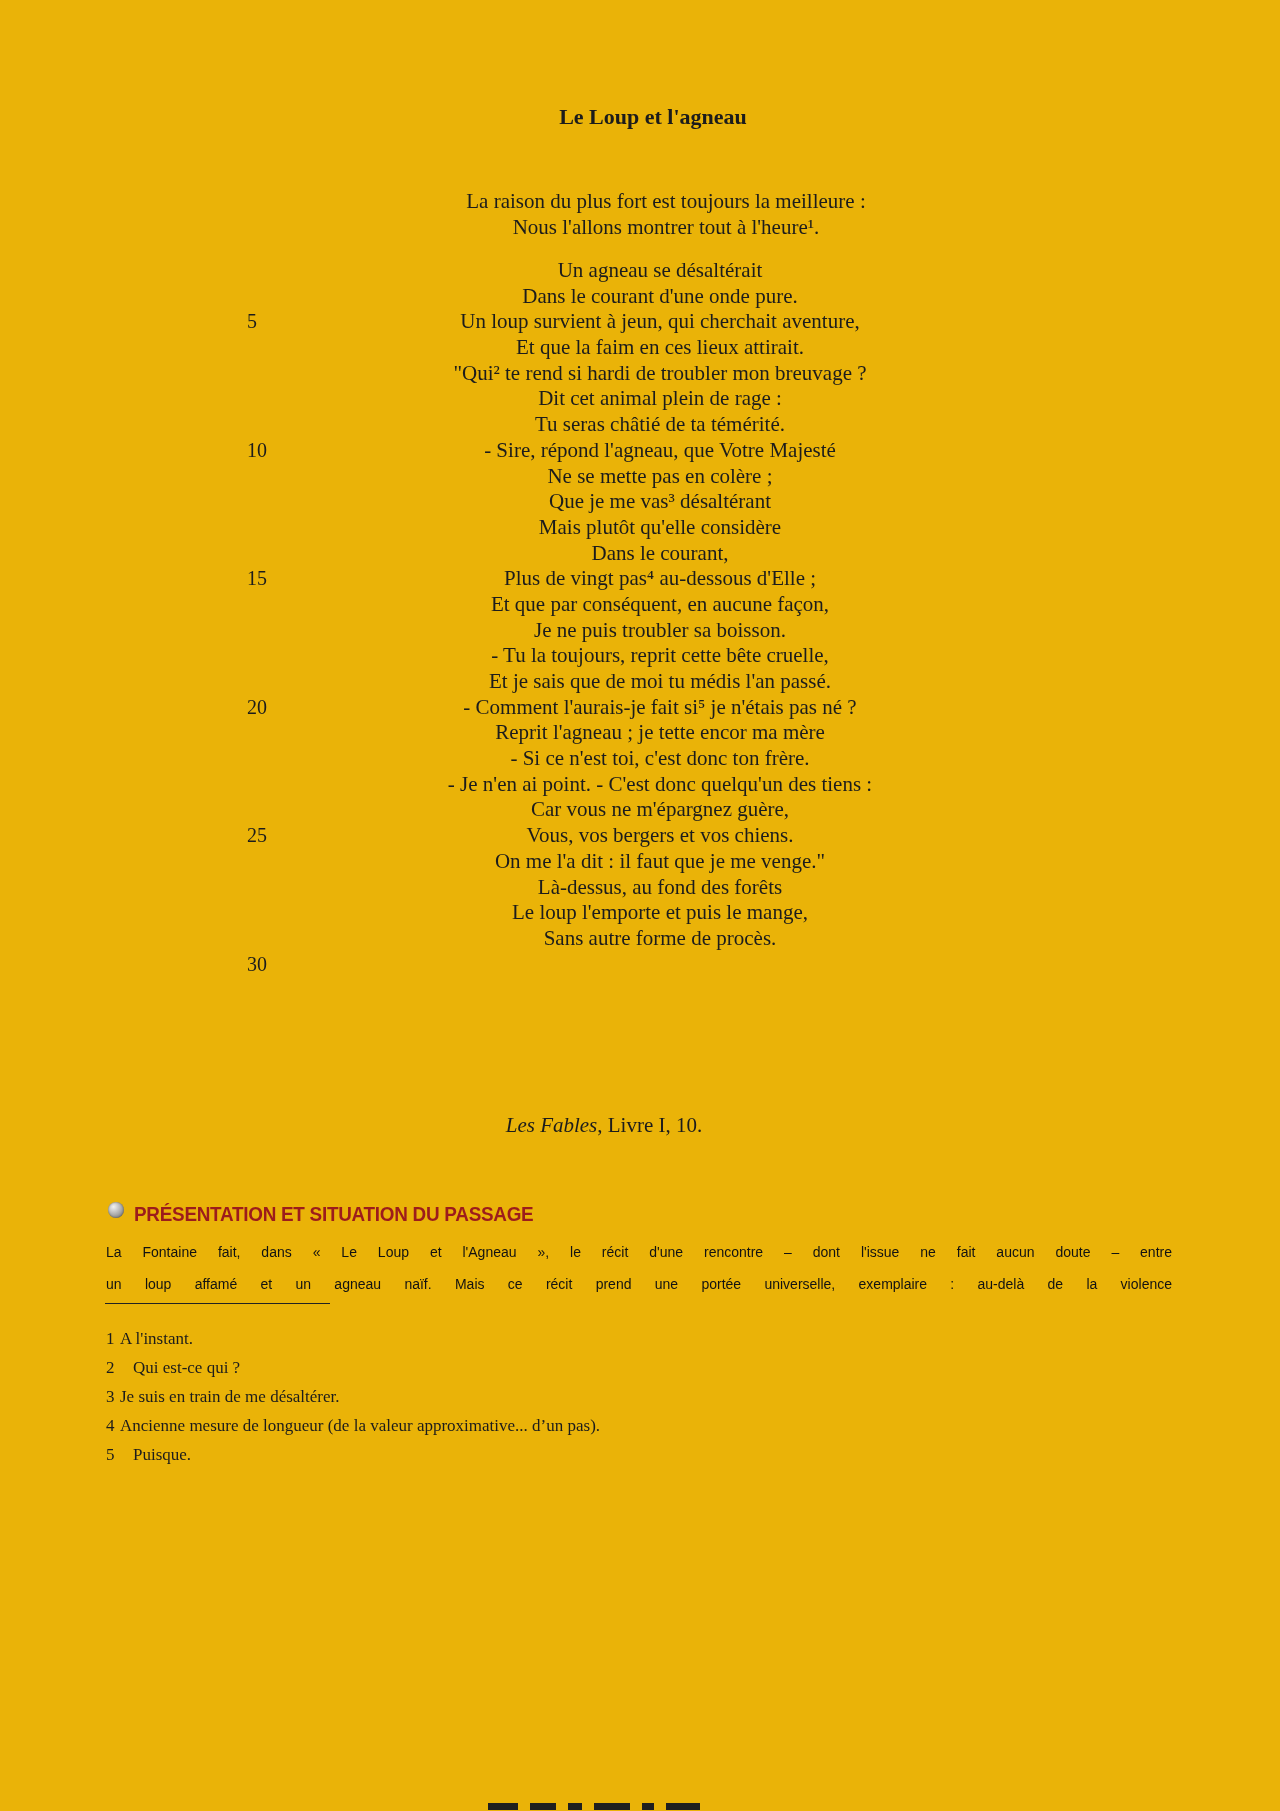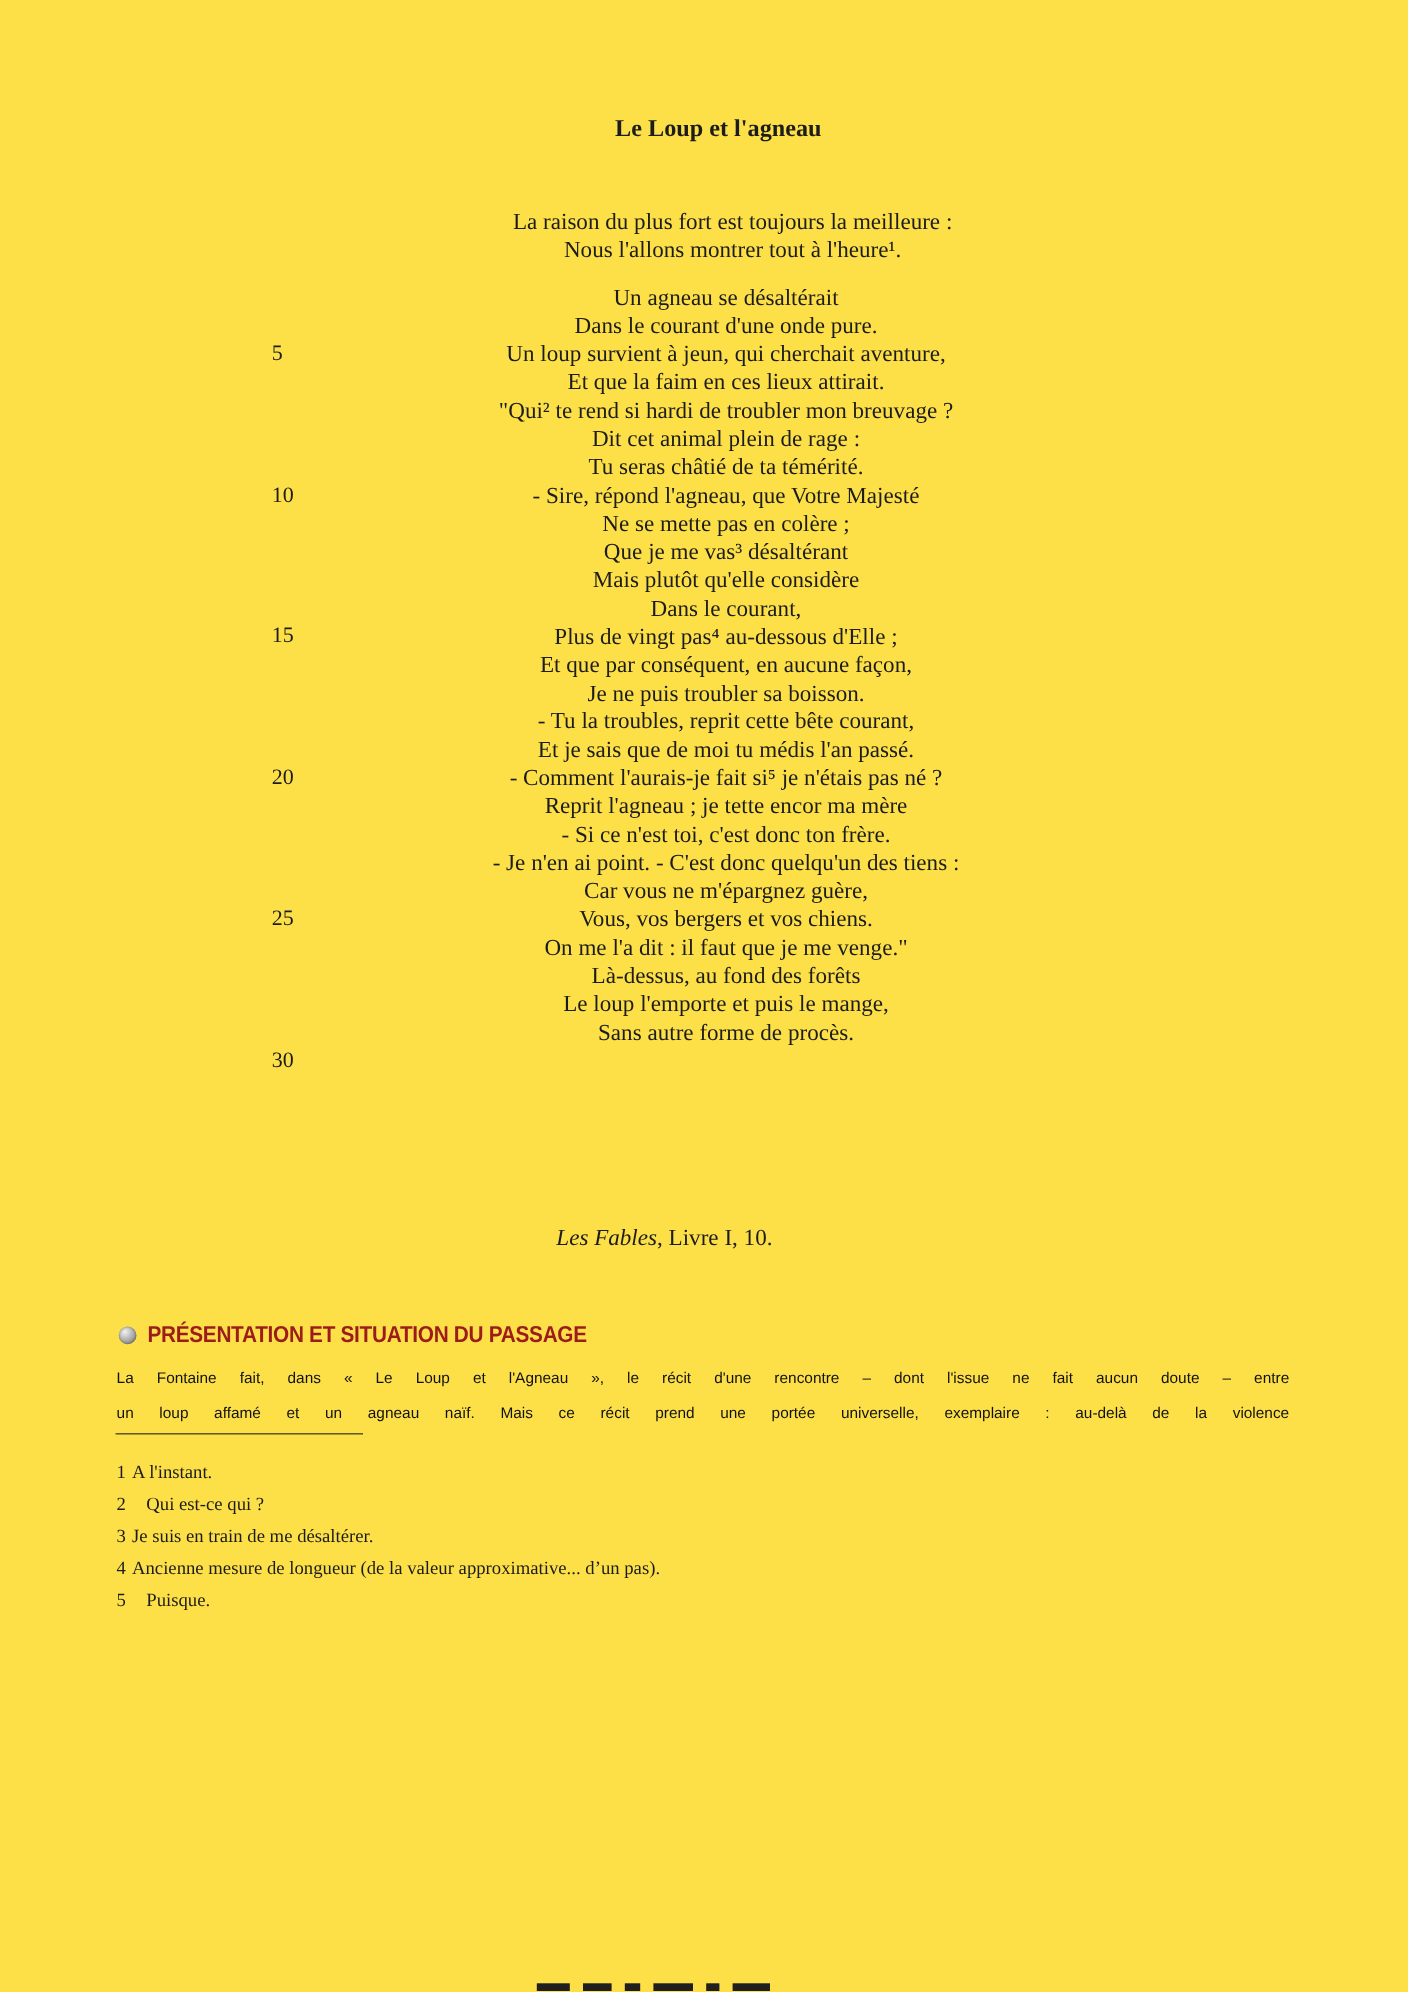--- a/index.html
+++ b/index.html
@@ -6,21 +6,21 @@
   html, body { background: #ffffff; }
   body {
     width: 1280px;
     font-family: "Liberation Serif", "DejaVu Serif", serif;
     color: #1c1c1c;
   }
   .page {
     position: relative;
     width: 1280px;
     height: 1811px;
-    background: #fde047;
+    background: #eab308;
     overflow: hidden;
   }
   .title {
     margin-top: 103px;
     font-size: 22px;
     line-height: 28px;
     font-weight: bold;
     text-align: center;
     padding-left: 26px;
   }
@@ -54,21 +54,21 @@
     text-align: center;
     font-size: 21px;
     line-height: 26px;
     padding-right: 72px;
   }
   .citation .work { font-style: italic; }
   .section-heading {
     margin-top: 64px;
     margin-left: 108px;
     display: flex;
-    align-items: center;
+    align-items: flex-start;
     gap: 10px;
     height: 24px;
   }
   .bullet {
     width: 16px;
     height: 16px;
     border-radius: 50%;
     background: radial-gradient(circle at 35% 30%, #f2f2f2, #a8a8a8 55%, #5c5c5c 100%);
     box-shadow: inset 0 0 2px rgba(0,0,0,0.45);
     flex: 0 0 auto;
@@ -149,21 +149,21 @@
       <div class="poem-line"><span class="line-text">Dit cet animal plein de rage :</span></div>
       <div class="poem-line"><span class="line-text">Tu seras châtié de ta témérité.</span></div>
       <div class="poem-line"><span class="line-num">10</span><span class="line-text">- Sire, répond l'agneau, que Votre Majesté</span></div>
       <div class="poem-line"><span class="line-text">Ne se mette pas en colère ;</span></div>
       <div class="poem-line"><span class="line-text">Que je me vas³ désaltérant</span></div>
       <div class="poem-line"><span class="line-text">Mais plutôt qu'elle considère</span></div>
       <div class="poem-line"><span class="line-text">Dans le courant,</span></div>
       <div class="poem-line"><span class="line-num">15</span><span class="line-text">Plus de vingt pas⁴ au-dessous d'Elle ;</span></div>
       <div class="poem-line"><span class="line-text">Et que par conséquent, en aucune façon,</span></div>
       <div class="poem-line"><span class="line-text">Je ne puis troubler sa boisson.</span></div>
-      <div class="poem-line"><span class="line-text">- Tu la troubles, reprit cette bête courant,</span></div>
+      <div class="poem-line"><span class="line-text">- Tu la toujours, reprit cette bête cruelle,</span></div>
       <div class="poem-line"><span class="line-text">Et je sais que de moi tu médis l'an passé.</span></div>
       <div class="poem-line"><span class="line-num">20</span><span class="line-text">- Comment l'aurais-je fait si⁵ je n'étais pas né ?</span></div>
       <div class="poem-line"><span class="line-text">Reprit l'agneau ; je tette encor ma mère</span></div>
       <div class="poem-line"><span class="line-text">- Si ce n'est toi, c'est donc ton frère.</span></div>
       <div class="poem-line"><span class="line-text">- Je n'en ai point. - C'est donc quelqu'un des tiens :</span></div>
       <div class="poem-line"><span class="line-text">Car vous ne m'épargnez guère,</span></div>
       <div class="poem-line"><span class="line-num">25</span><span class="line-text">Vous, vos bergers et vos chiens.</span></div>
       <div class="poem-line"><span class="line-text">On me l'a dit : il faut que je me venge."</span></div>
       <div class="poem-line"><span class="line-text">Là-dessus, au fond des forêts</span></div>
       <div class="poem-line"><span class="line-text">Le loup l'emporte et puis le mange,</span></div>

